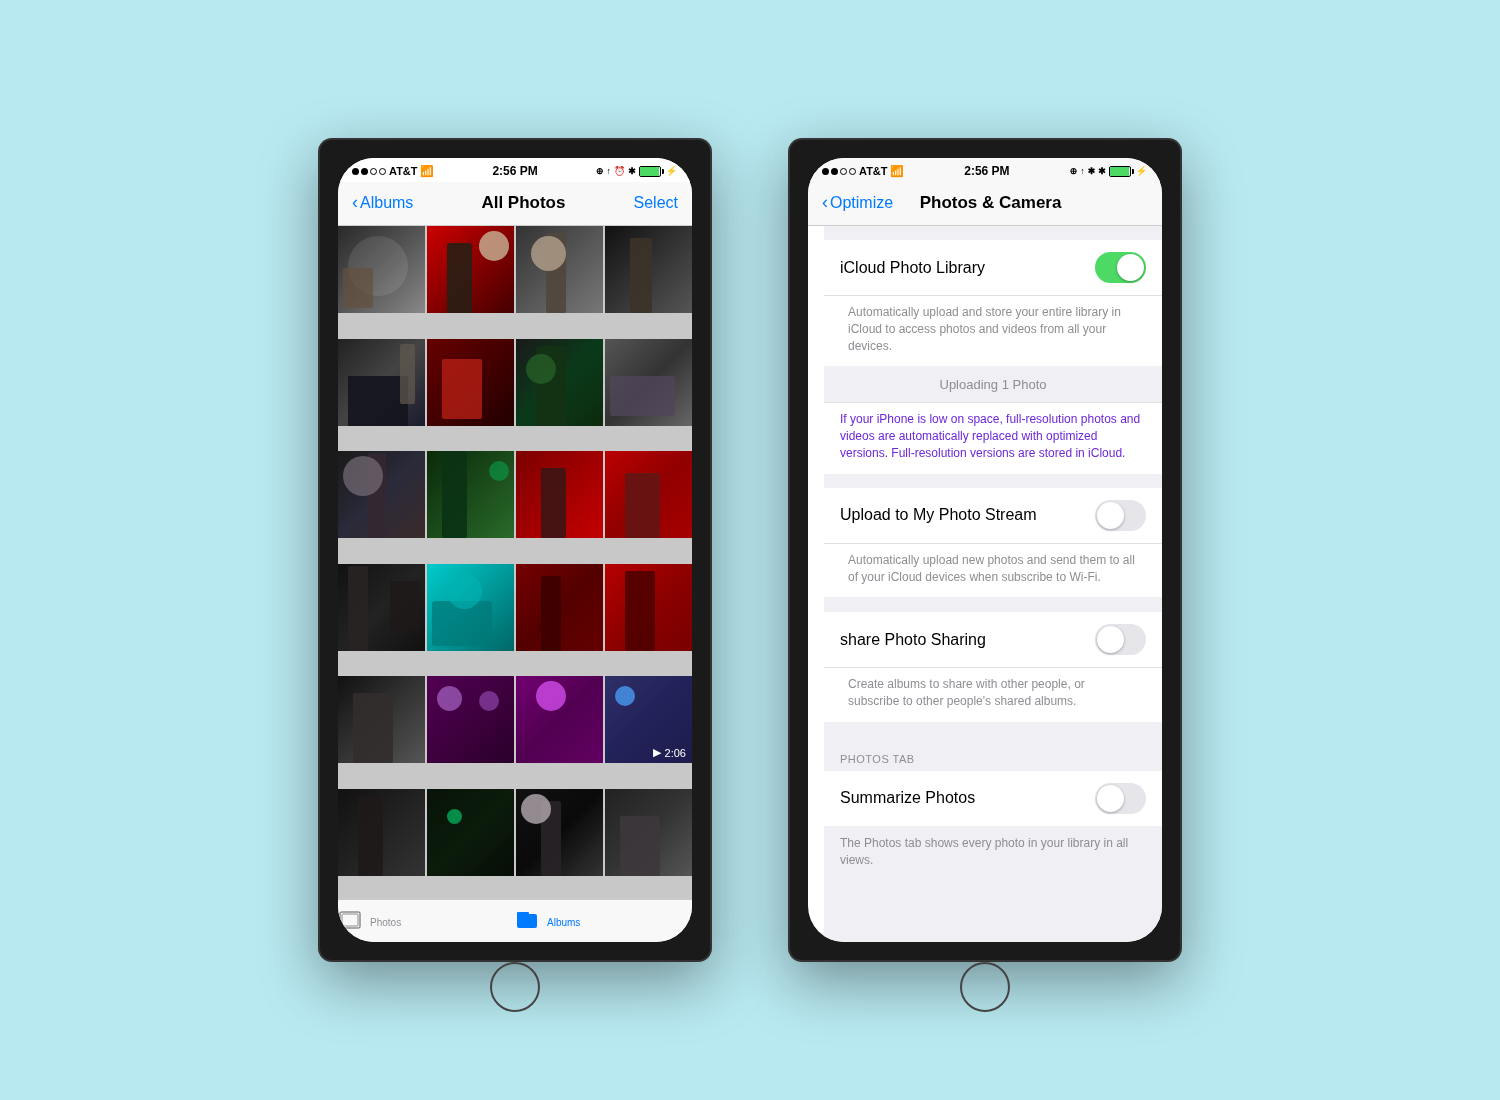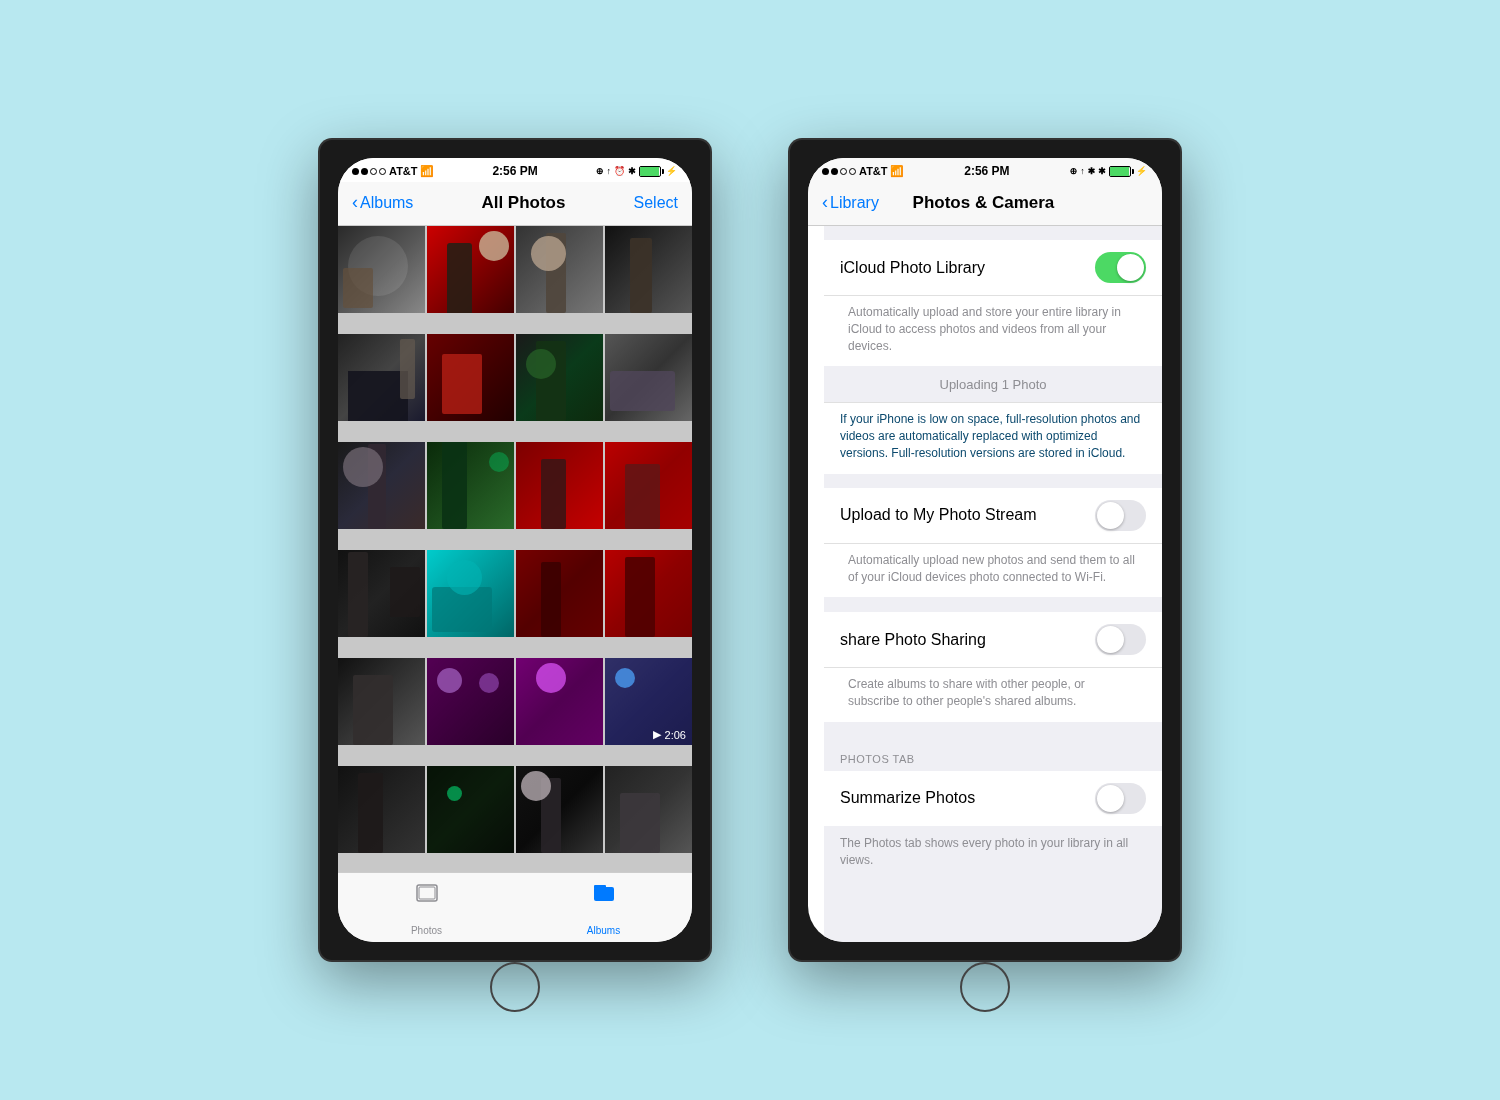--- a/index.html
+++ b/index.html
@@ -188,23 +188,22 @@
     
     .tab-bar {
       display: flex;
       border-top: 0.5px solid #ccc;
       background: #f8f8f8;
       padding: 8px 0 6px;
     }
     .tab-item {
       flex: 1;
       display: flex;
-      flex-direction: column;
-      align-items: center;
-      gap: 16px;
+      align-items: center;
+      gap: 8px;
       font-size: 10px;
       color: #8e8e93;
     }
     .tab-item.active { color: #007aff; }
     .tab-icon {
       font-size: 22px;
       line-height: 1;
     }
 
     
@@ -559,52 +558,52 @@
           </div>
           <div class="battery-tip"></div>
         </div>
         <span style="font-size:9px">⚡</span>
       </div>
     </div>
 
     <div class="settings-nav">
       <div class="nav-back">
         <span class="chevron">‹</span>
-        <span>Library</span>
+        <span>Optimize</span>
       </div>
       <div class="nav-title">Photos &amp; Camera</div>
       <div style="width:60px;"></div>
     </div>
 
     <div class="settings-screen">
 
       <div style="height:14px;background:#efeff4;"></div>
       <div class="settings-section">
         <div class="settings-row">
           <span class="settings-row-label">iCloud Photo Library</span>
           <div class="toggle-switch on">
             <div class="toggle-knob"></div>
           </div>
         </div>
         <div class="settings-description">Automatically upload and store your entire library in iCloud to access photos and videos from all your devices.</div>
       </div>
 
       <div class="uploading-status">Uploading 1 Photo</div>
 
-      <div style="background:#fff;padding:8px 16px 12px;font-size:12px;color:#0c4a6e;line-height:1.4;border-top:0.5px solid #e0e0e0;">If your iPhone is low on space, full-resolution photos and videos are automatically replaced with optimized versions. Full-resolution versions are stored in iCloud.</div>
+      <div style="background:#fff;padding:8px 16px 12px;font-size:12px;color:#6d28d9;line-height:1.4;border-top:0.5px solid #e0e0e0;">If your iPhone is low on space, full-resolution photos and videos are automatically replaced with optimized versions. Full-resolution versions are stored in iCloud.</div>
 
       <div style="height:14px;background:#efeff4;"></div>
       <div class="settings-section">
         <div class="settings-row">
           <span class="settings-row-label">Upload to My Photo Stream</span>
           <div class="toggle-switch off">
             <div class="toggle-knob"></div>
           </div>
         </div>
-        <div class="settings-description">Automatically upload new photos and send them to all of your iCloud devices photo connected to Wi-Fi.</div>
+        <div class="settings-description">Automatically upload new photos and send them to all of your iCloud devices when subscribe to Wi-Fi.</div>
       </div>
 
       <div style="height:14px;background:#efeff4;"></div>
       <div class="settings-section">
         <div class="settings-row">
           <span class="settings-row-label">share Photo Sharing</span>
           <div class="toggle-switch off">
             <div class="toggle-knob"></div>
           </div>
         </div>

